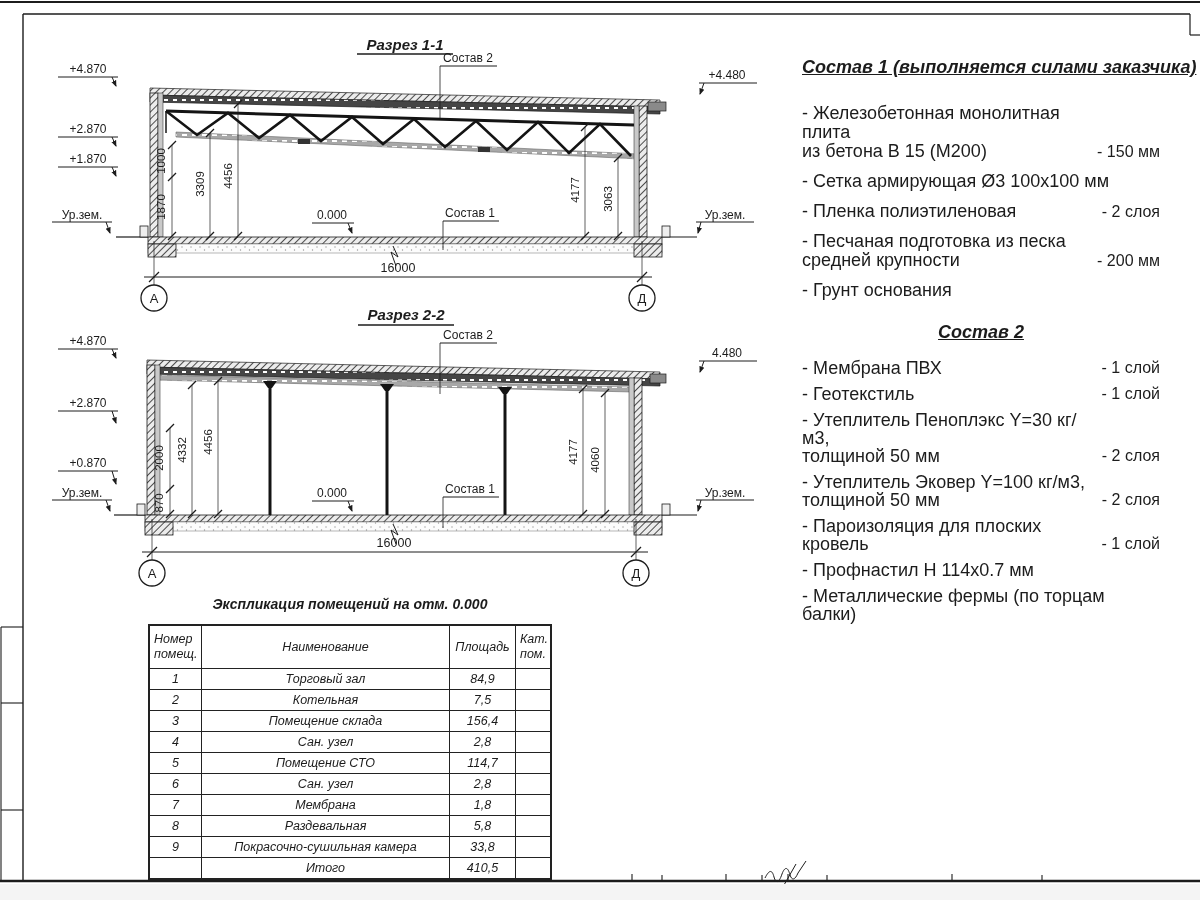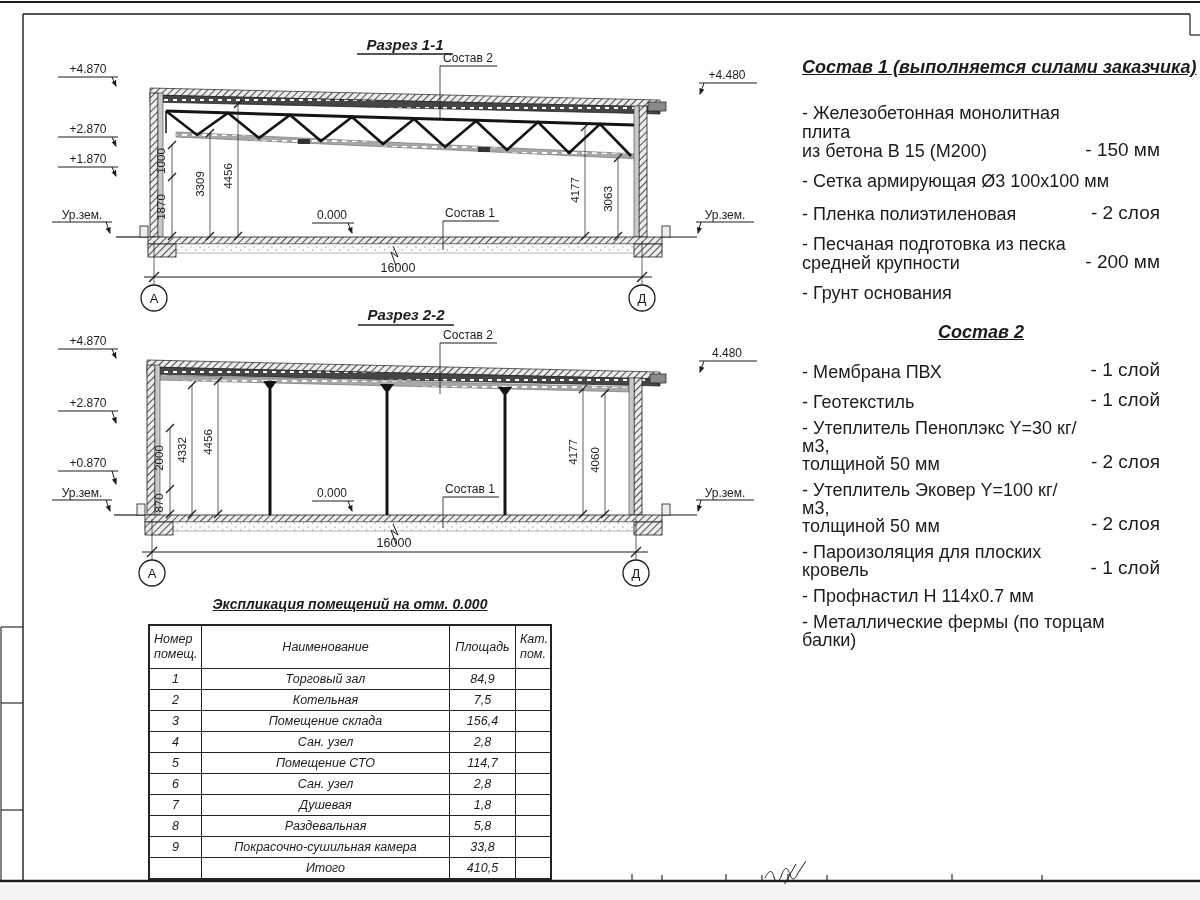--- a/index.html
+++ b/index.html
@@ -8,29 +8,29 @@
   svg text{font-family:"Liberation Sans",sans-serif;fill:#1c1c1c;}
   .sheet-strip{position:absolute;left:0;top:884px;width:1200px;height:16px;background:#f4f4f4;}
 
   
   .compose{position:absolute;}
   .c-title{font-size:18px;font-weight:bold;font-style:italic;text-decoration:underline;
            text-align:center;white-space:nowrap;}
   .c-items{margin-top:26px;}
   .c-item{display:flex;justify-content:space-between;align-items:flex-end;margin-bottom:11px;}
   .c-name{white-space:pre-line;font-size:18px;line-height:19px;}
-  .c-val{font-size:19px;white-space:nowrap;padding-left:8px;}
+  .c-val{font-size:16px;white-space:nowrap;padding-left:8px;}
 
   .compose2 .c-items{margin-top:16px;}
   .compose2 .c-item{margin-bottom:8px;}
   .compose2 .c-name{line-height:18px;}
 
   
   .expl{position:absolute;left:148px;top:596px;}
-  .t-title{font-size:14px;font-weight:bold;font-style:italic;text-decoration:underline;
+  .t-title{font-size:14px;font-weight:bold;font-style:italic;
            text-align:center;margin-bottom:12px;white-space:nowrap;}
   table.rooms{border-collapse:collapse;table-layout:fixed;font-style:italic;}
   table.rooms th,table.rooms td{border:1px solid #222;font-weight:normal;
            font-size:12.5px;overflow:hidden;}
   table.rooms{border:2px solid #222;}
   table.rooms th{height:42px;vertical-align:middle;}
   th.h-num,th.h-cat{white-space:pre-line;font-size:12px;line-height:1.2;text-align:left;padding:0 0 0 4px;}
   th.h-name,th.h-area{padding:0 2px;}
   table.rooms td{height:20px;padding:0;}
   td.c-num{text-align:center;width:47px;}
@@ -435,21 +435,21 @@
       <td class="c-cat"></td>
     </tr>
     <tr>
       <td class="c-num">6</td>
       <td class="c-name">Сан. узел</td>
       <td class="c-area">2,8</td>
       <td class="c-cat"></td>
     </tr>
     <tr>
       <td class="c-num">7</td>
-      <td class="c-name">Душевая</td>
+      <td class="c-name">Мембрана</td>
       <td class="c-area">1,8</td>
       <td class="c-cat"></td>
     </tr>
     <tr>
       <td class="c-num">8</td>
       <td class="c-name">Раздевальная</td>
       <td class="c-area">5,8</td>
       <td class="c-cat"></td>
     </tr>
     <tr>

